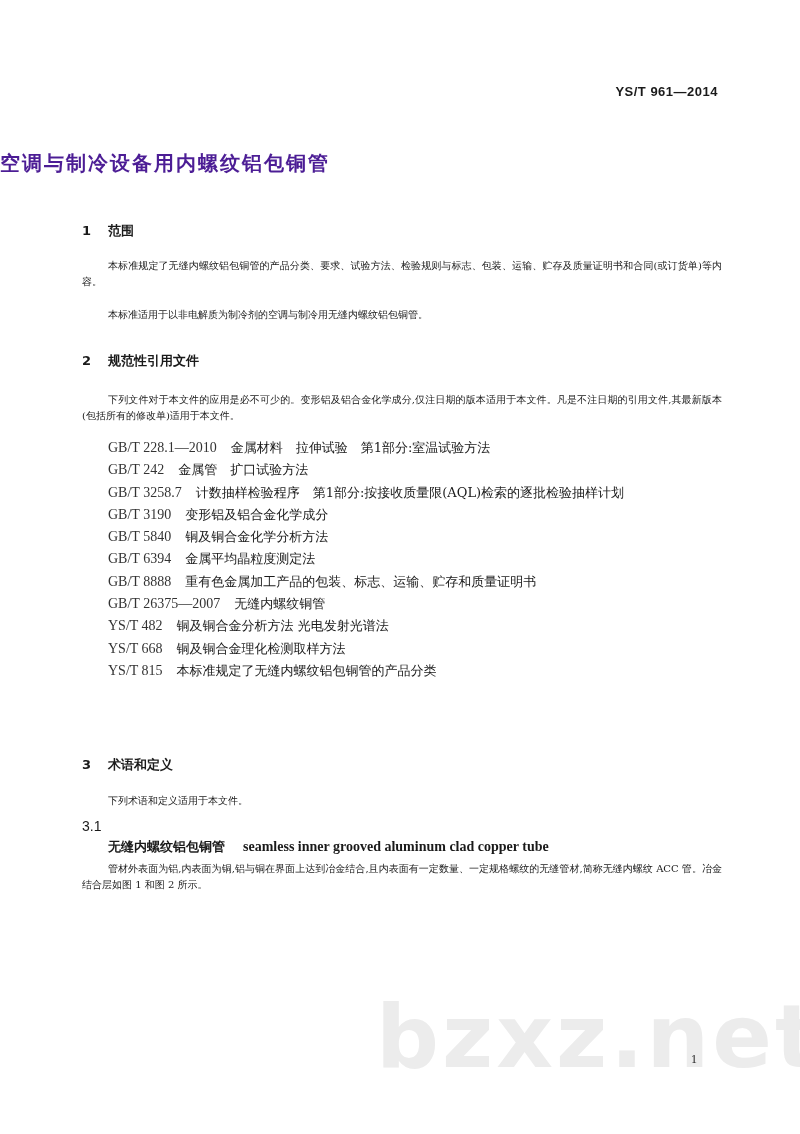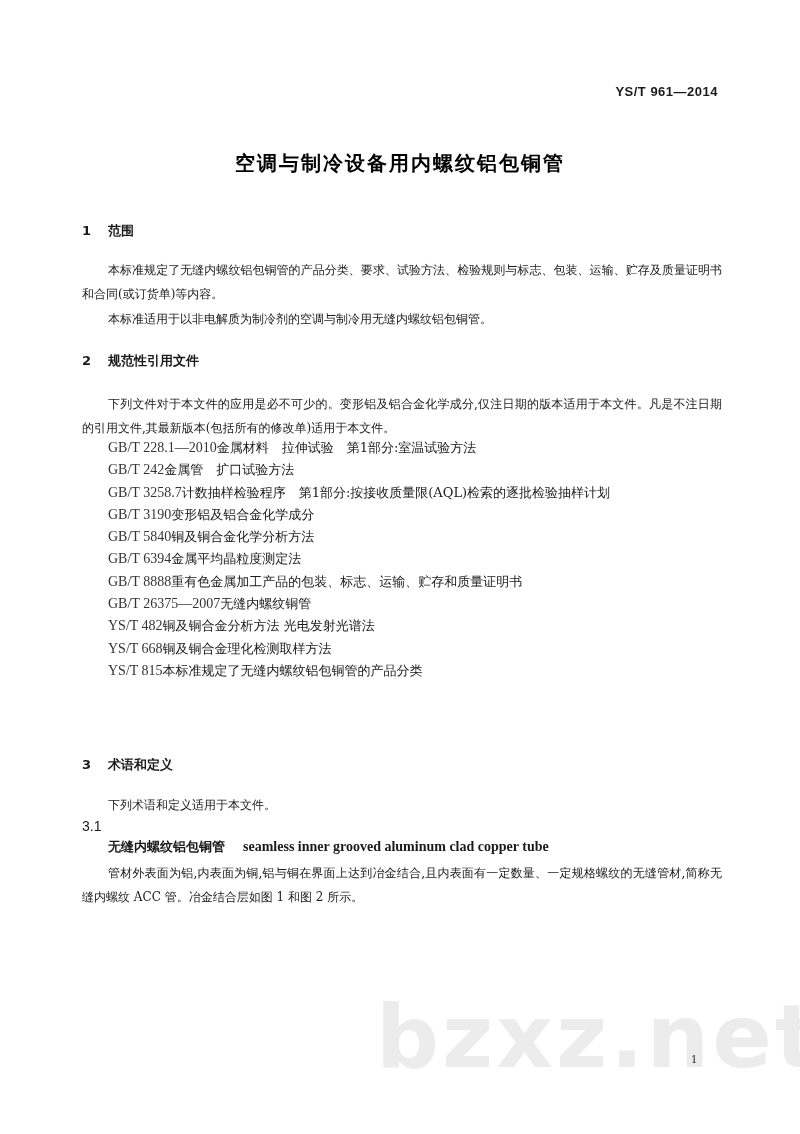--- a/index.html
+++ b/index.html
@@ -5,34 +5,34 @@
   html, body { margin:0; padding:0; }
   body {
     width:800px; height:1134px; background:#ffffff; position:relative; overflow:hidden;
     font-family:"DejaVu Serif","Liberation Serif",serif; color:#1a1a1a;
   }
   .std-code {
     position:absolute; top:84px; right:82px;
     font-family:"Liberation Sans","DejaVu Sans",sans-serif; font-weight:bold; font-size:13px; letter-spacing:0.5px;
   }
   .doc-title {
-    position:absolute; top:150px; left:0; width:800px; text-align:center;
-    font-family:"DejaVu Sans",sans-serif; font-weight:bold; font-size:20px; letter-spacing:2px; color:#000000;
+    position:absolute; top:150px; left:0; width:800px; text-align:left;
+    font-family:"DejaVu Sans",sans-serif; font-weight:bold; font-size:20px; letter-spacing:2px; color:#4c1d95;
   }
   .sec-head {
     position:absolute; left:82px; font-family:"DejaVu Sans",sans-serif; font-weight:bold; font-size:13px;
   }
   .sec-head .num { display:inline-block; width:26px; }
   .para {
-    position:absolute; left:82px; width:640px; font-size:12px; line-height:24px;
+    position:absolute; left:82px; width:640px; font-size:10px; line-height:16px;
     text-indent:26px; text-align:justify;
   }
   .ref-list { position:absolute; left:108px; top:437px; margin:0; padding:0; list-style:none; }
   .ref-list li { height:22.3px; line-height:22.3px; font-size:13px; white-space:nowrap; }
-  .ref-code { font-family:"Liberation Serif","DejaVu Serif",serif; font-size:14px; color:#333;text-align:center; }
+  .ref-code { font-family:"Liberation Serif","DejaVu Serif",serif; font-size:14px; margin-right:14px; color:#333;text-align:center; }
   .term-num { position:absolute; left:82px; top:818px; font-family:"Liberation Sans",sans-serif; font-size:14px; }
   .term-title { position:absolute; left:108px; top:838px; font-size:13px; font-weight:bold; white-space:nowrap; }
   .term-title .en { font-family:"Liberation Serif",serif; font-size:14px; margin-left:18px; }
   .watermark {
     position:absolute; left:376px; top:985px;
     font-family:"DejaVu Sans",sans-serif; font-weight:bold; font-size:88px; color:#ececec; letter-spacing:3px;
   }
   .page-num { position:absolute; left:691px; top:1052px; font-size:12px; font-family:"Liberation Serif",serif; }
 </style>
 </head>

